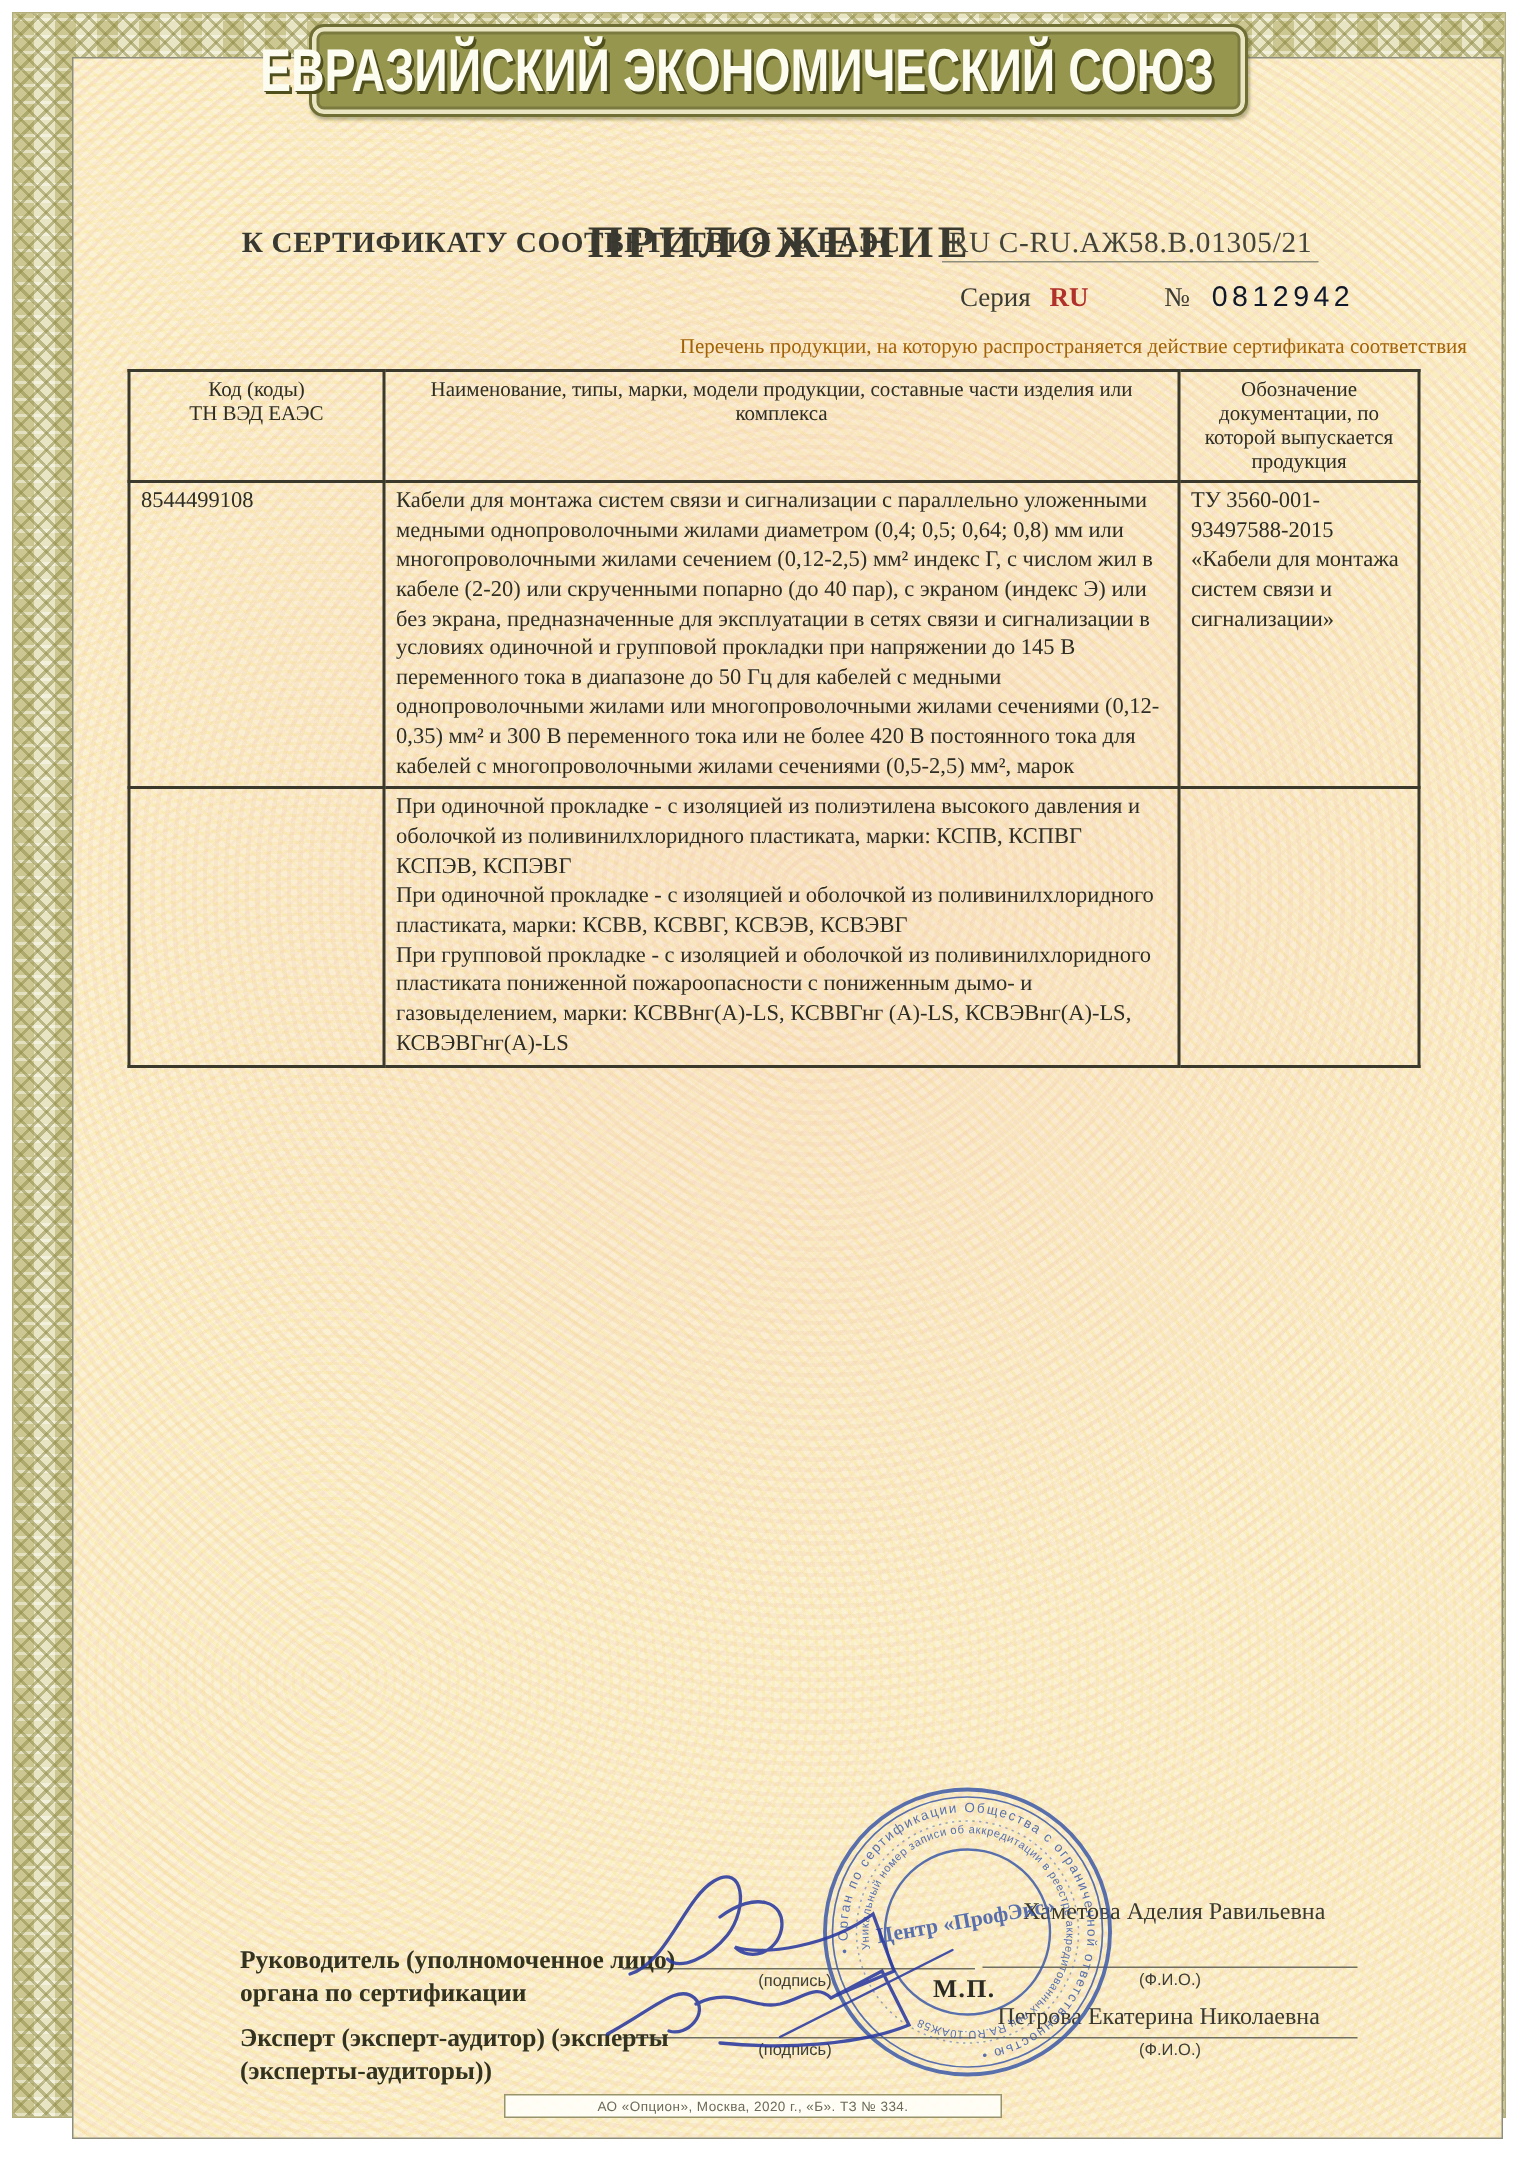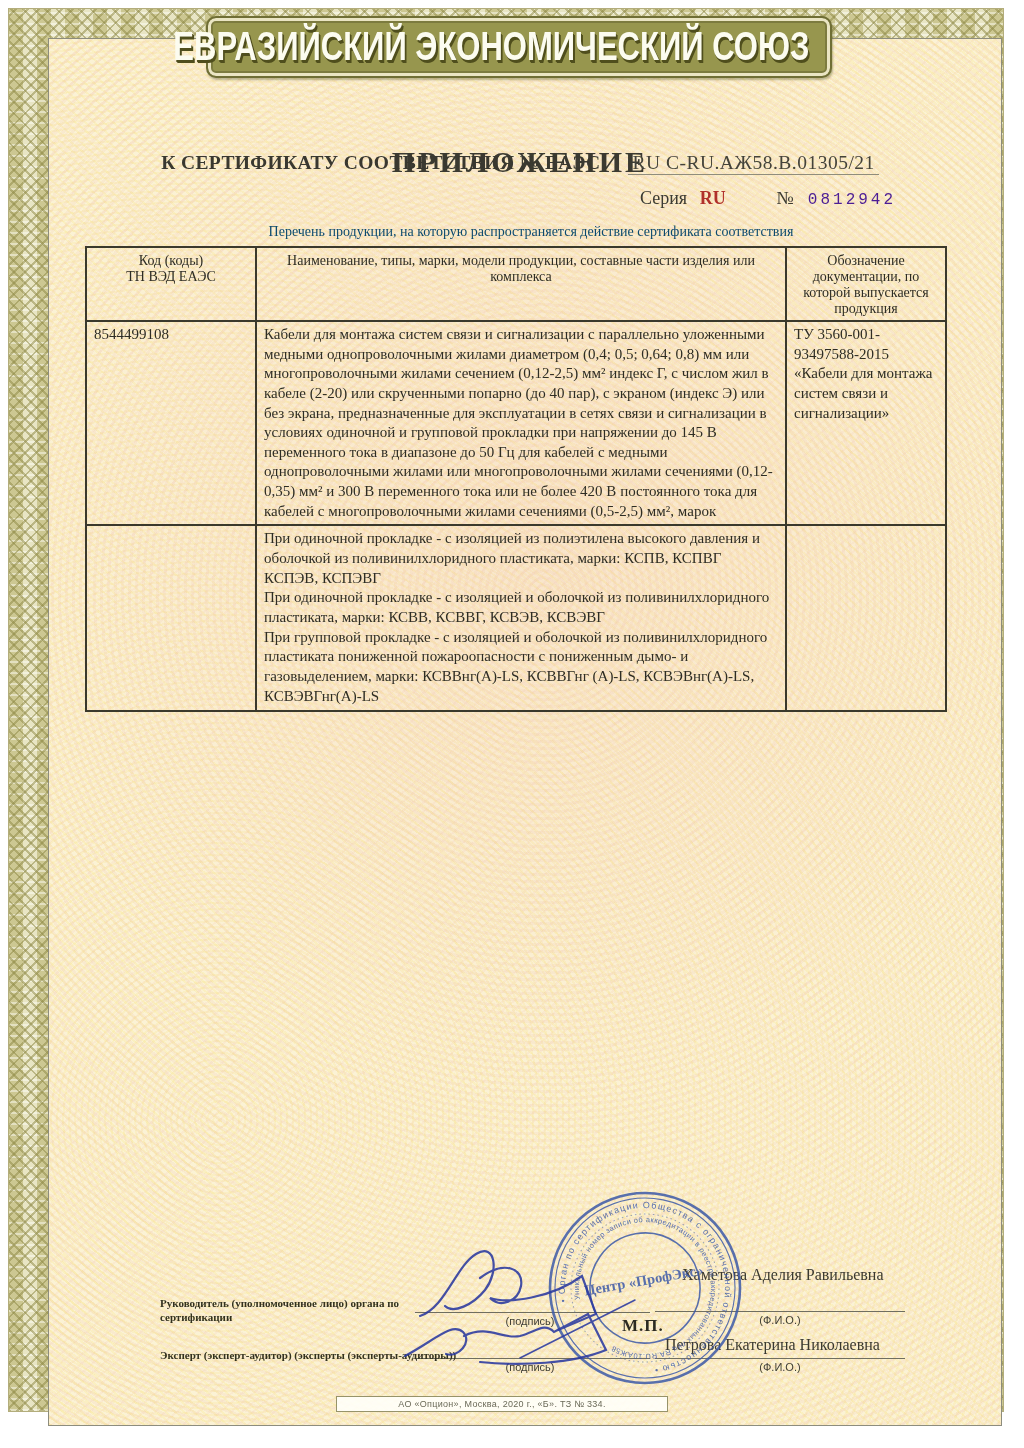--- a/index.html
+++ b/index.html
@@ -59,25 +59,25 @@
   .cert-line .number{
     font-size:19.5px;color:#44433a;margin-left:24px;
     border-bottom:1px solid #8f8d7c;padding:0 4px 1px 4px;letter-spacing:.5px;
   }
   .series-line{
     position:absolute;left:640px;top:188px;z-index:3;font-size:18px;color:#3c3b32;white-space:nowrap;
   }
   .series-line .ru{color:#b0302a;font-weight:bold;margin-left:8px;}
   .series-line .nosign{margin-left:46px;}
   .series-line .blank-no{
-    font-family:Liberation Mono, monospace;color:#4c1d95;font-size:16px;letter-spacing:3px;margin-left:10px;
+    font-family:Liberation Sans, sans-serif;color:#0f172a;font-size:19px;letter-spacing:3px;margin-left:10px;
   }
   .table-caption{
-    position:absolute;left:69px;top:224px;width:924px;text-align:center;z-index:3;
-    font-size:14px;color:#0c4a6e;
+    position:absolute;left:54px;top:224px;width:924px;text-align:right;z-index:3;
+    font-size:14px;color:#a16207;
   }
   
   table.products{
     position:absolute;left:85px;top:246px;width:860px;z-index:3;
     border-collapse:collapse;table-layout:fixed;
   }
   table.products th, table.products td{
     border:2px solid #3a392c;vertical-align:top;
     font-weight:normal;color:#2e2d24;
     padding:3px 7px;box-sizing:border-box;
@@ -85,21 +85,21 @@
   table.products th{font-size:14px;text-align:center;padding-top:5px;border-radius:24px;}
   table.products td{font-size:15px;line-height:1.31;}
   th.c1{white-space:pre-line;}
   .col1{width:170px;} .col2{width:530px;} .col3{width:160px;}
   tr.hdr th{height:64px;}
   tr.r1 td{height:202px;}
   tr.r2 td{height:186px;}
   td p{margin:0 0 0 0;}
   
   .sign-label{
-    position:absolute;z-index:3;width:300px;font-size:11px;font-weight:bold;color:#33321f;line-height:1.28;
+    position:absolute;z-index:3;width:300px;font-size:17px;font-weight:bold;color:#33321f;line-height:1.28;
   }
   .lbl-head{left:160px;top:1296px;}
   .lbl-expert{left:160px;top:1348px;}
   .sig-line{position:absolute;z-index:2;height:0;border-bottom:1px solid #6f6e60;}
   .sig-line-1{left:415px;top:1312px;width:235px;}
   .sig-line-2{left:415px;top:1358px;width:235px;}
   .fio-line-1{left:655px;top:1311px;width:250px;}
   .fio-line-2{left:655px;top:1358px;width:250px;}
   .small-cap{
     position:absolute;z-index:3;font-family:"Liberation Sans", sans-serif;

